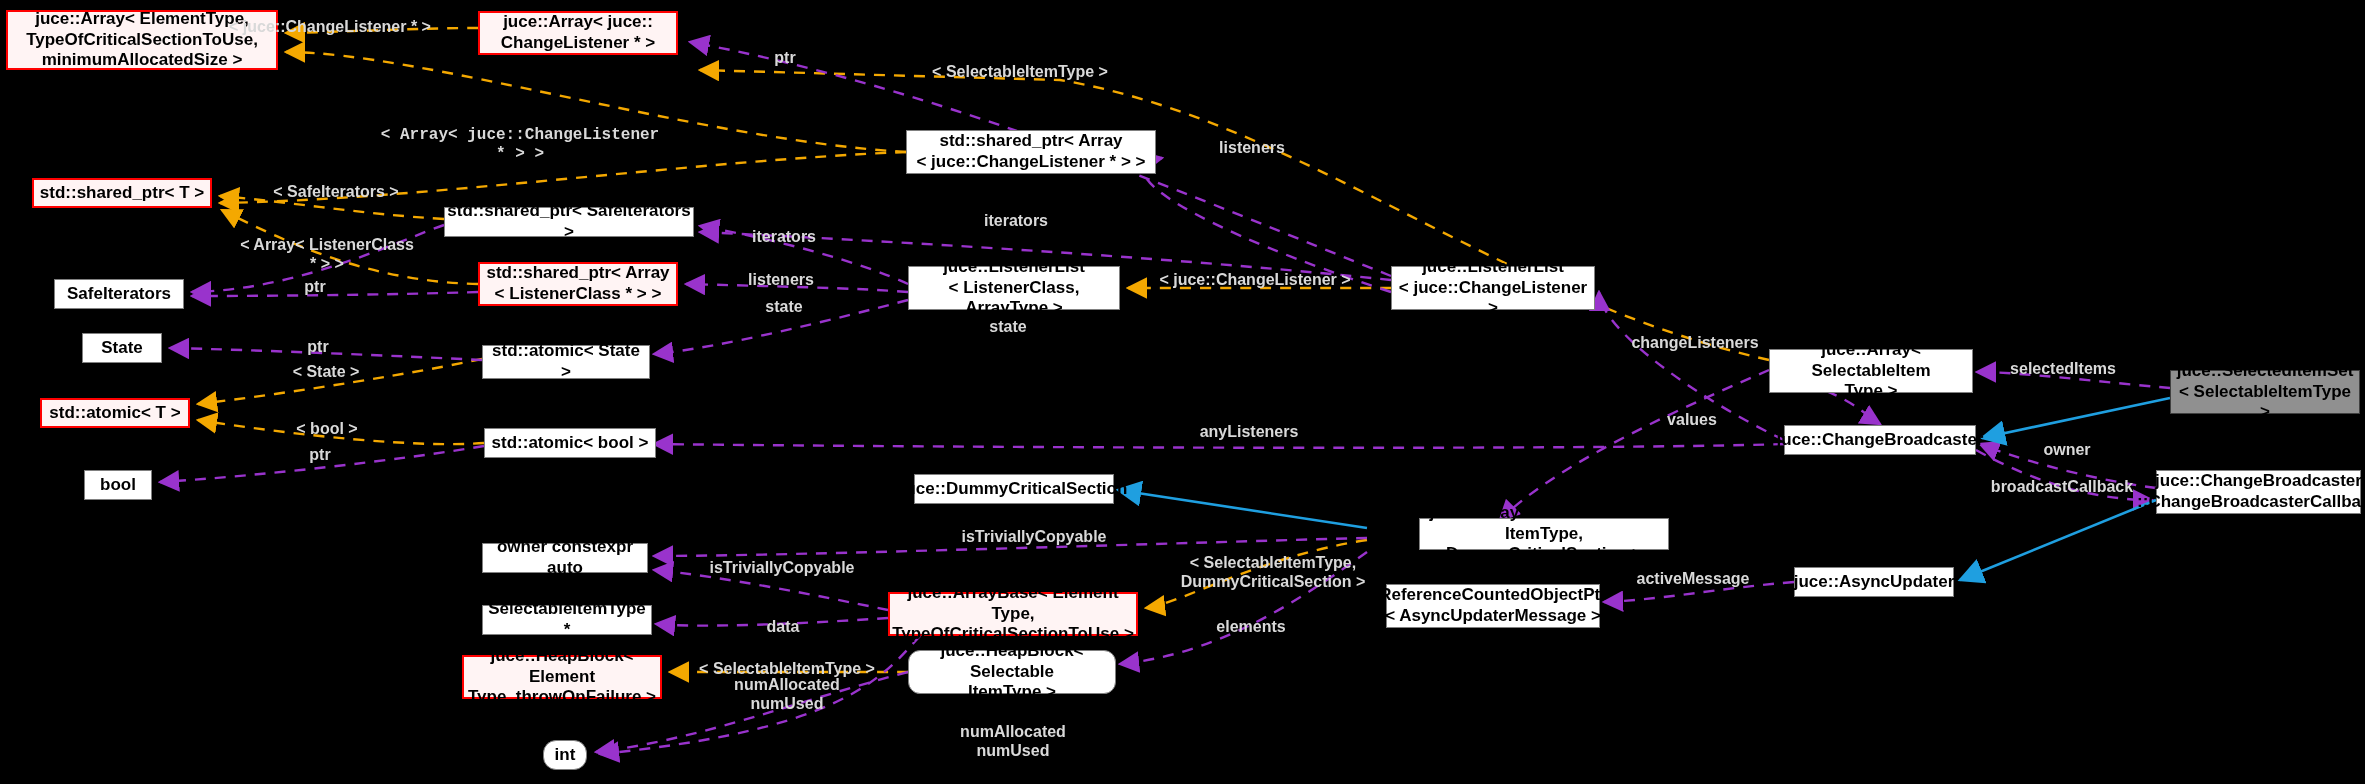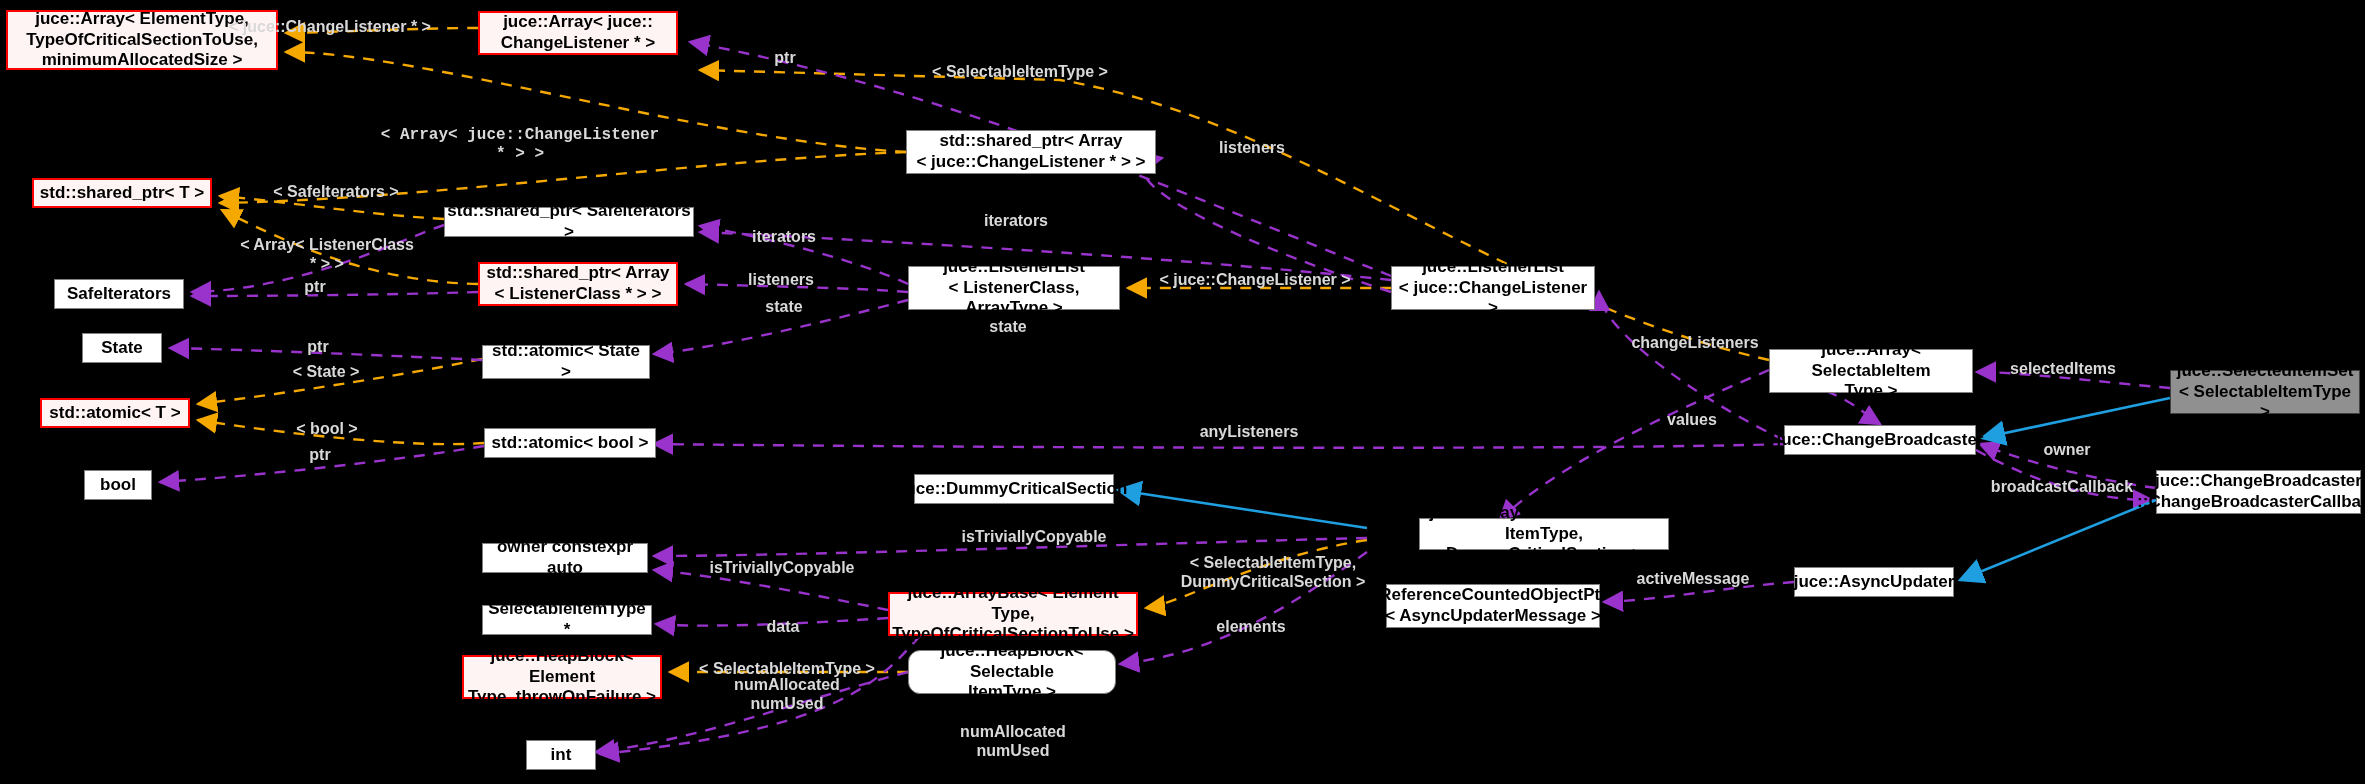--- a/index.html
+++ b/index.html
@@ -125,21 +125,21 @@
       <div class="node n-plain" style="left: 1386px; top: 584px; width: 214px; height: 44px;">ReferenceCountedObjectPtr
 &lt; AsyncUpdaterMessage &gt;</div>
       <div class="node n-plain" style="left: 1794px; top: 567px; width: 160px; height: 30px;">juce::AsyncUpdater</div>
       <div class="node n-tmpl" style="left: 888px; top: 592px; width: 250px; height: 44px;">juce::ArrayBase&lt; Element
 Type, TypeOfCriticalSectionToUse &gt;</div>
       <div class="node n-plain" style="left: 482px; top: 605px; width: 170px; height: 30px;">SelectableItemType *</div>
       <div class="node n-tmpl" style="left: 462px; top: 655px; width: 200px; height: 44px;">juce::HeapBlock&lt; Element
 Type, throwOnFailure &gt;</div>
       <div class="node n-plain" style="left: 908px; top: 650px; width: 208px; height: 44px; border-radius: 12px;">juce::HeapBlock&lt; Selectable
 ItemType &gt;</div>
-      <div class="node n-plain" style="left: 526px; top: 740px; width: 70px; height: 30px;">int</div>
+      <div class="node n-plain" style="left: 543px; top: 740px; width: 44px; height: 30px; border-radius: 13px;">int</div>
     </div>
   <div id="labels">
       <div class="elabel" style="left: 330px; top: 27px;">&lt; juce::ChangeListener * &gt;</div>
       <div class="elabel" style="left: 785px; top: 58px;">ptr</div>
       <div class="elabel" style="left: 1020px; top: 72px;">&lt; SelectableItemType &gt;</div>
       <div class="elabel" style="left: 520px; top: 145px; font-family: Liberation Mono, monospace;">&lt; Array&lt; juce::ChangeListener
 * &gt; &gt;</div>
       <div class="elabel" style="left: 1252px; top: 148px;">listeners</div>
       <div class="elabel" style="left: 336px; top: 192px;">&lt; SafeIterators &gt;</div>
       <div class="elabel" style="left: 1016px; top: 221px;">iterators</div>

